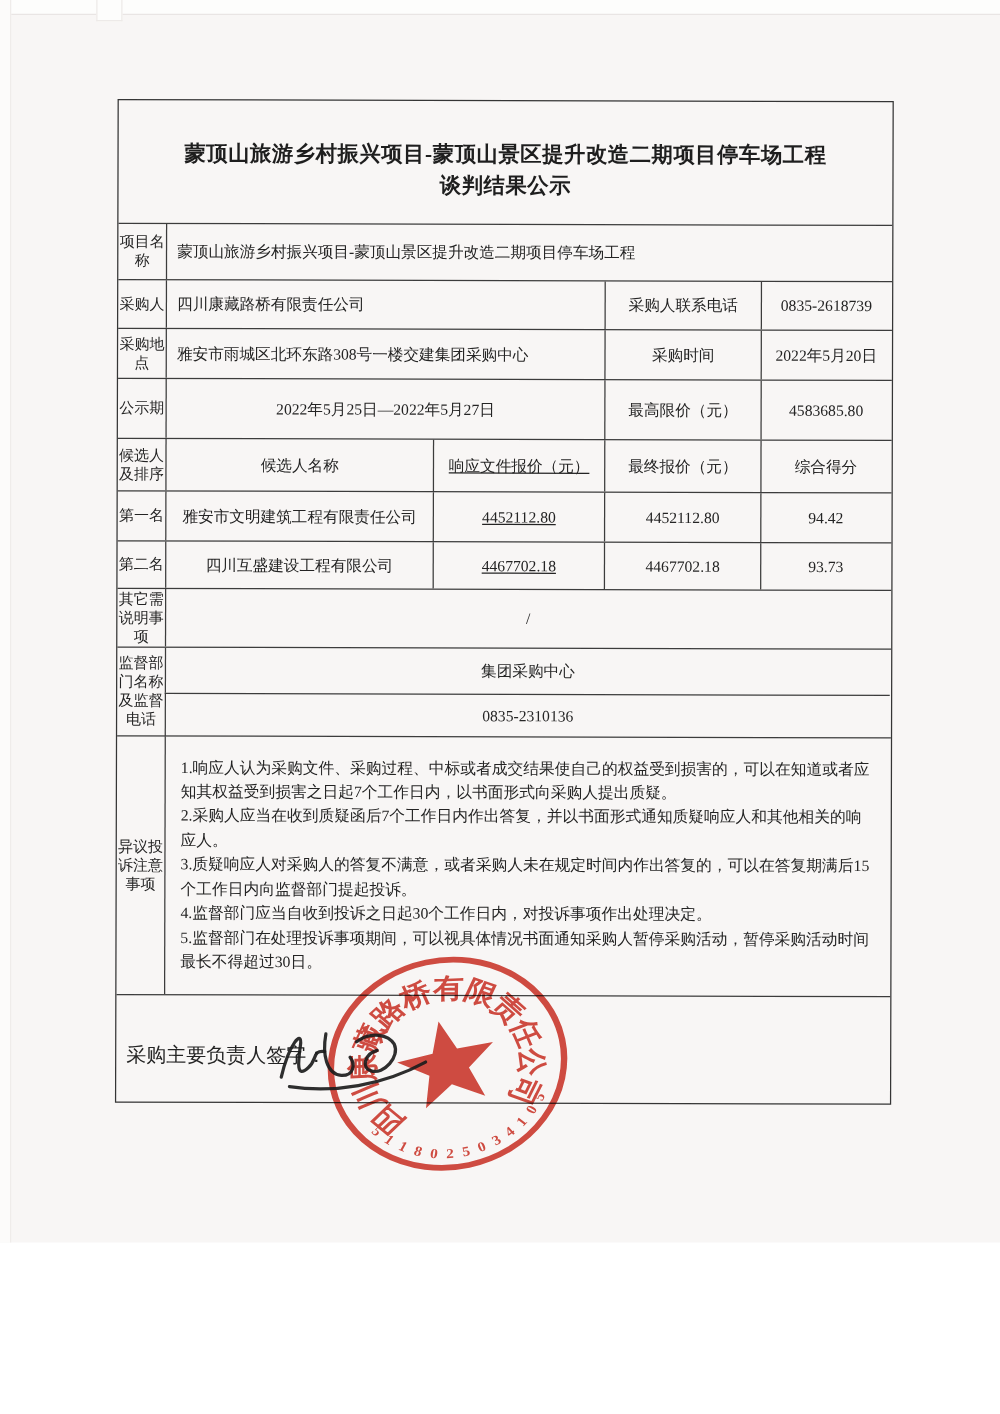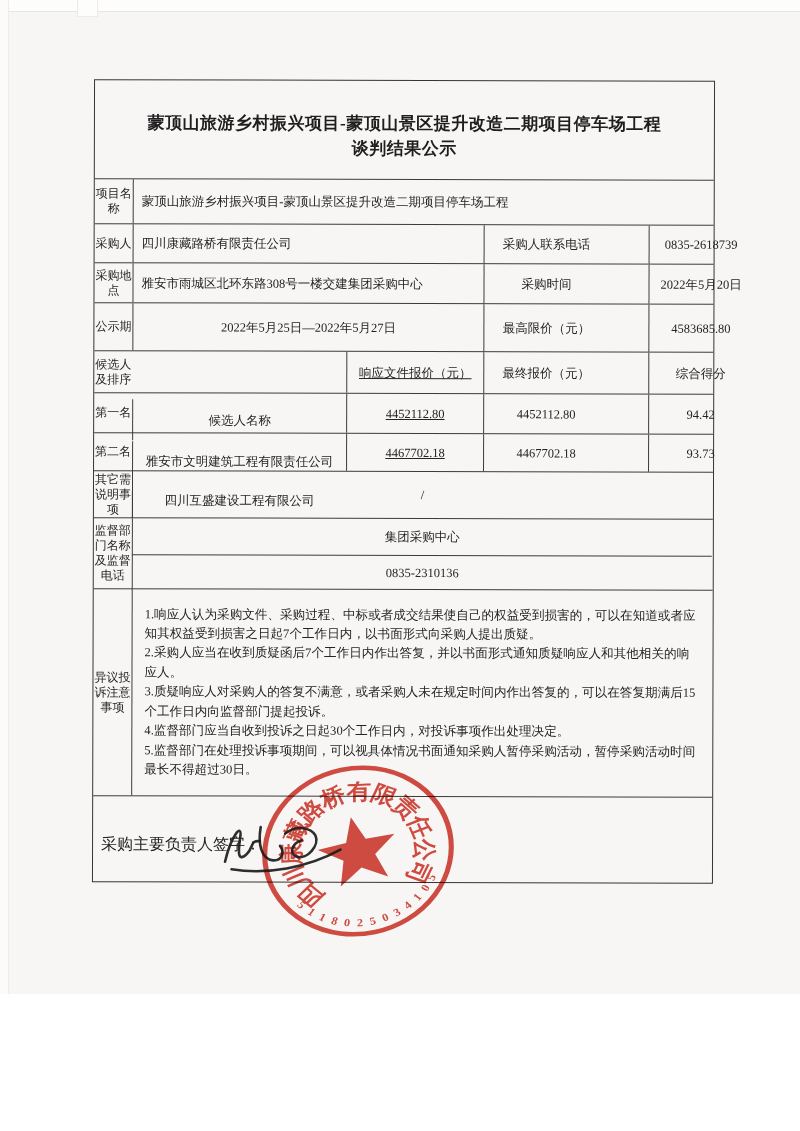--- a/index.html
+++ b/index.html
@@ -49,22 +49,22 @@
     padding:2px 4px; color:#242424;
   }
   .cell.left { justify-content:flex-start; text-align:left; padding-left:8px; }
   .bl { border-left:1.3px solid #3c3c3c; }
   .label-cell {
     left:0; width:38px; padding:1px 1px; font-size:12px; line-height:15px;
   }
   .cA { left:38px; width:580px; }
   .cB { left:38px; width:351px; }
   .cC { left:389px; width:125px; }
-  .cD { left:514px; width:104px;margin-left:40px; }
-  .cN { left:38px; width:214px;margin-top:48px; }
+  .cD { left:514px; width:104px; }
+  .cN { left:38px; width:214px; }
   .cP { left:252px; width:137px;text-decoration:underline; }
   .sup-top {
     position:absolute; left:38px; top:0; width:580px; height:36px;
     border-left:1.3px solid #3c3c3c;
     display:flex; align-items:center; justify-content:center; font-size:12.5px;
   }
   .sup-bottom {
     position:absolute; left:38px; top:36px; width:580px; height:35px;
     border-left:1.3px solid #3c3c3c; border-top:1.2px solid #3c3c3c;
     display:flex; align-items:center; justify-content:center; font-size:12.5px;

